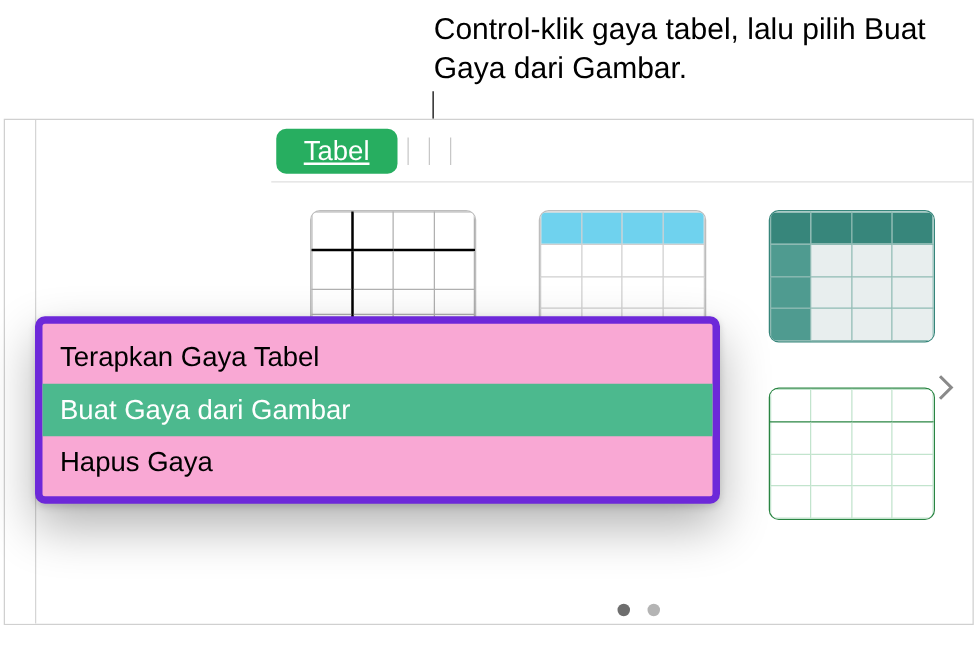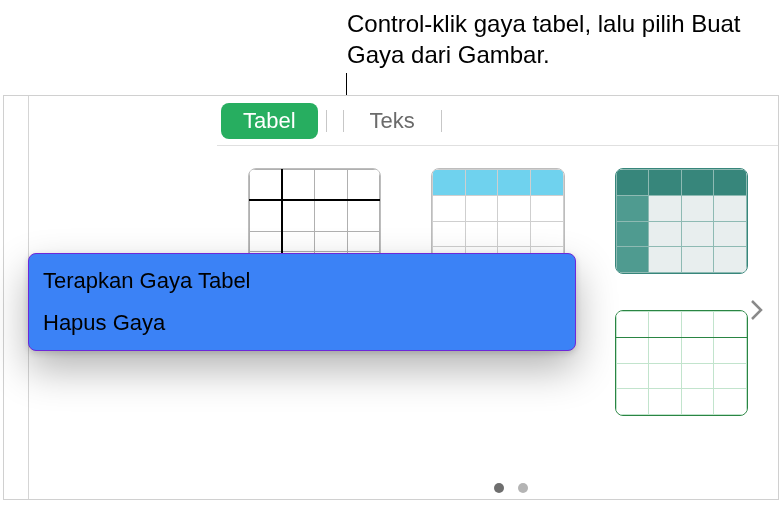--- a/index.html
+++ b/index.html
@@ -77,20 +77,21 @@
       color: #6b6b6b;
       text-align: center;
       cursor: pointer;
       position: relative;
     }
     .tab.active {
       background: #27ae60;
       color: #fff;
       border-radius: 8px;
       padding: 0 22px;
+      text-decoration: underline;
     }
     .tab-sep {
       width: 1px;
       height: 22px;
       background: #c7c7c7;
       margin: 0 8px;
     }
     .tab:not(.active){ padding: 0 18px; }
 
     
@@ -165,22 +166,22 @@
       display:flex;align-items:center;justify-content:center;
     }
     .carousel-next svg { stroke:#8a8a8a; stroke-width:2.5; fill:none; }
 
     
     .menu {
       position: absolute;
       left: 28px;
       top: 253px;
       width: 548px;
-      background: #3b82f6;
-      border: 1px solid #6d28d9;
+      background: #f9a8d4;
+      border: 6px solid #6d28d9;
       border-radius: 8px;
       box-shadow: 0 18px 40px rgba(0,0,0,.30), 0 2px 6px rgba(0,0,0,.15);
       padding: 6px 0;
     }
     .menu-item {
       padding: 4px 14px;
       font-size: 22px;
       line-height: 1.55;
       color: #000;
       cursor: pointer;
@@ -203,23 +204,20 @@
   <div class="panel">
 
     <div class="left-gutter"></div>
 
     <div class="tabs">
       <div class="tab active">
         <span>Tabel</span>
       </div>
       <div class="tab-sep"></div>
       <div class="tab-sep"></div>
-      <div class="tab">
-        <span>Teks</span>
-      </div>
       <div class="tab-sep"></div>
     </div>
 
     <div class="thumbs-row">
       <div class="thumb style-a">
         <table>
           <tbody>
               <tr>
                 <td></td>
                 <td></td>
@@ -354,18 +352,21 @@
       <span class="dot active"></span>
       <span class="dot"></span>
     </div>
 
   </div>
 
   <div class="menu">
     <div class="menu-item">
       <span>Terapkan Gaya Tabel</span>
     </div>
+    <div class="menu-item highlight">
+      <span>Buat Gaya dari Gambar</span>
+    </div>
     <div class="menu-item">
       <span>Hapus Gaya</span>
     </div>
   </div>
 
 </div>
 
 </body></html>

